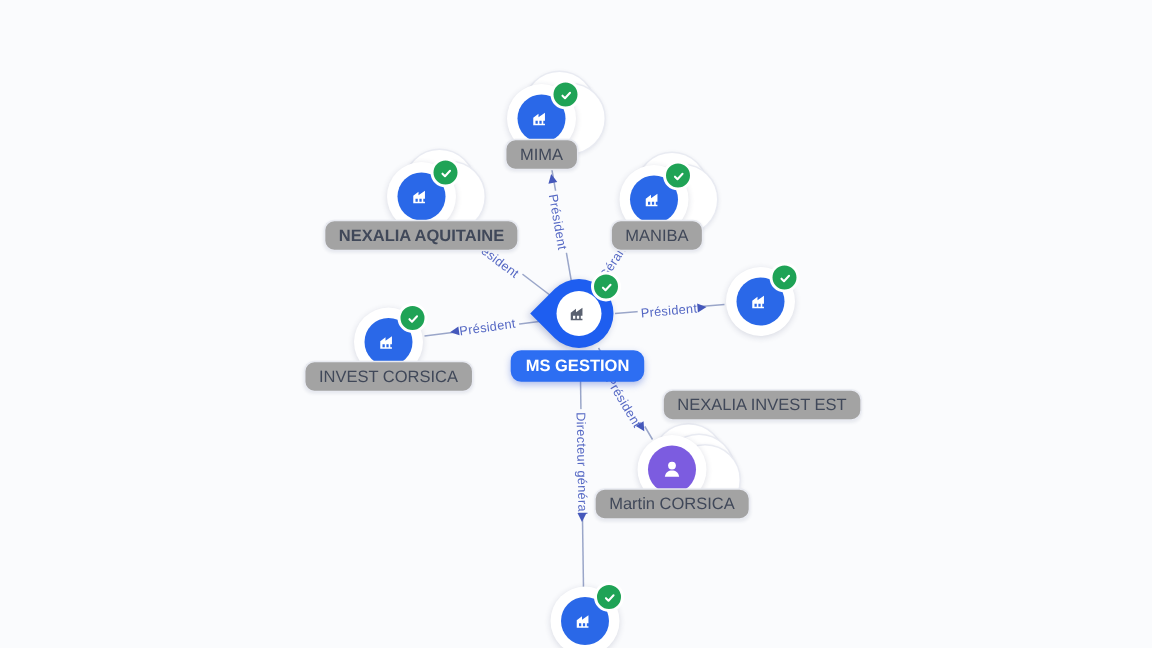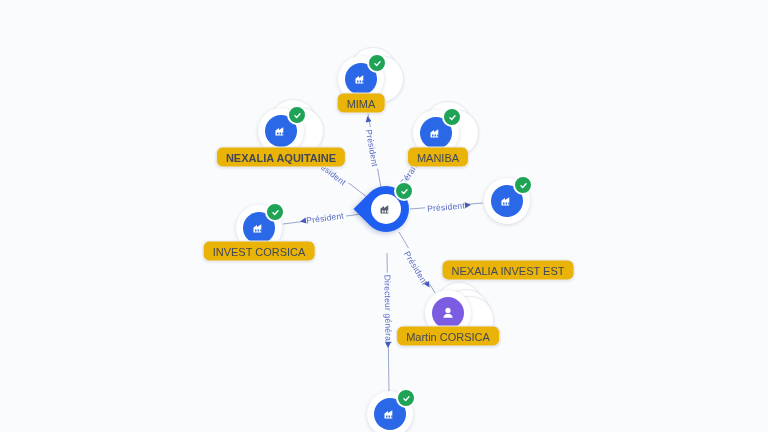--- a/index.html
+++ b/index.html
@@ -29,21 +29,21 @@
 
   
   .pin-wrap{position:absolute;left:363px;top:186px;width:46px;height:46px;z-index:3;cursor:pointer;}
   .pin{position:absolute;width:46px;height:46px;background:#1e5ef0;
     border-radius:50% 50% 50% 0;transform:rotate(45deg);box-shadow:0 2px 5px rgba(20,40,120,.25);}
   .pin-core{position:absolute;left:8px;top:8px;width:30px;height:30px;border-radius:50%;background:#fff;
     display:flex;align-items:center;justify-content:center;z-index:1;}
 
   
   .nlabel{position:absolute;z-index:5;transform:translate(-50%,-50%);white-space:nowrap;
-    background:#eab308;color:#404859;font-size:11px;padding:3.5px 9px;border-radius:7px;
+    background:#a3a3a3;color:#404859;font-size:11px;padding:3.5px 9px;border-radius:7px;
     border:1px solid #e8eaf1;box-shadow:0 1px 2px rgba(40,50,90,.08);cursor:pointer;}
   .nlabel.selected{background:#2d6ef2;color:#fff;font-weight:bold;border-color:#2d6ef2;
     box-shadow:0 2px 5px rgba(30,70,200,.35);}
 </style>
 </head>
 <body>
 
 <div id="canvas">
 
   <svg id="edges" width="768" height="432">
@@ -215,14 +215,15 @@
           <rect x="6.6" y="9.5" width="1.5" height="2" fill="#fff"></rect>
           <rect x="9.2" y="9.5" width="1.5" height="2" fill="#fff"></rect>
         </svg>
     </span>
     <span class="badge" style="right:-5px;top:-5px;">
         <svg width="9" height="9" viewBox="0 0 16 16">
           <path d="M3.5 8.5l3 3 6-6.5" stroke="#fff" stroke-width="2.4" fill="none" stroke-linecap="round" stroke-linejoin="round"></path>
         </svg>
       </span>
   </div>
+  <div class="nlabel selected" style="left:385px;top:244px;">MS GESTION</div>
 
 </div>
 
 </body></html>

